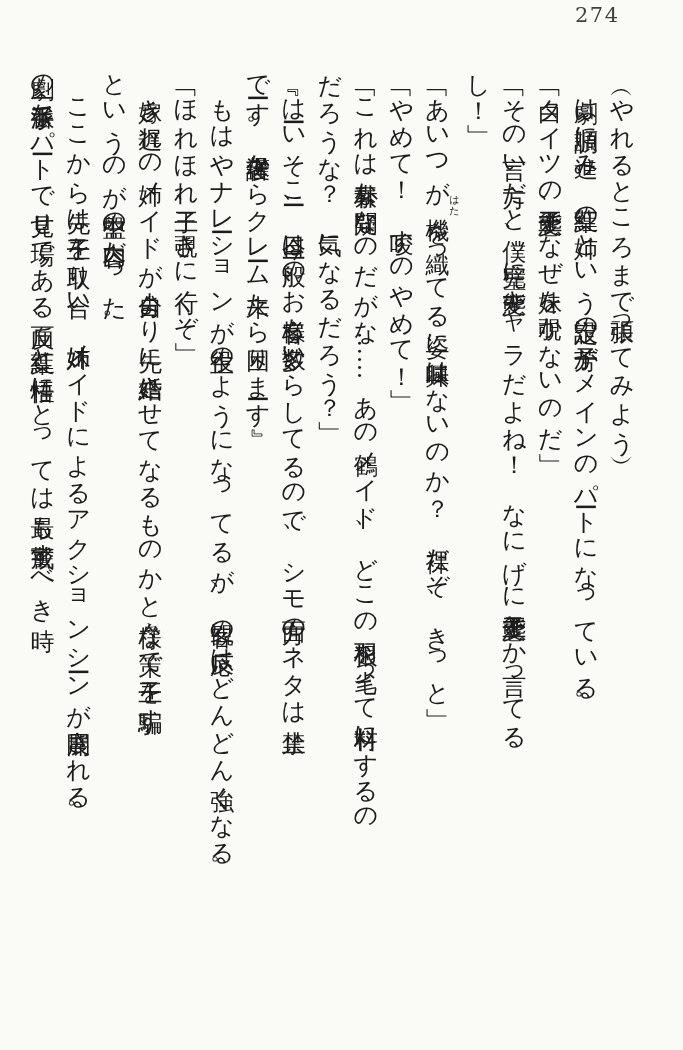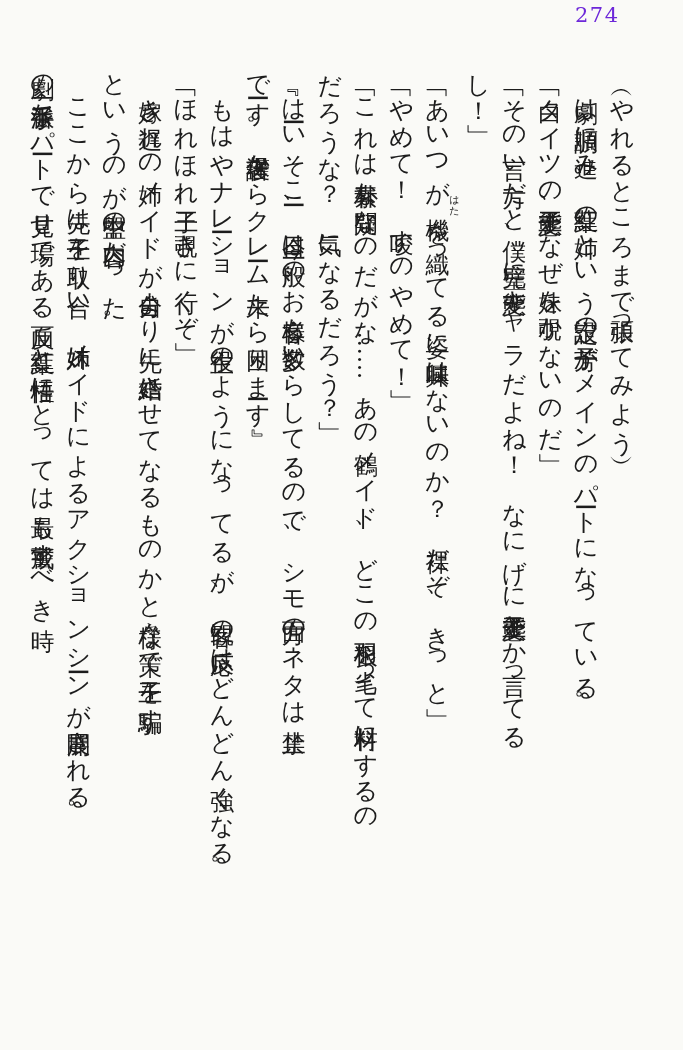--- a/index.html
+++ b/index.html
@@ -17,21 +17,21 @@
   .page {
     position: absolute;
     inset: 0;
   }
   .page-number {
     position: absolute;
     top: 3px;
     left: 575px;
     font-size: 21px;
     letter-spacing: 1.5px;
-    color: #6d28d9;
+    color: #404040;
   }
   .page-text {
     position: absolute;
     top: 58px;
     right: 44px;
     width: 612px;
     height: 952px;
     writing-mode: vertical-rl;
     text-orientation: mixed;
     font-size: 24px;

